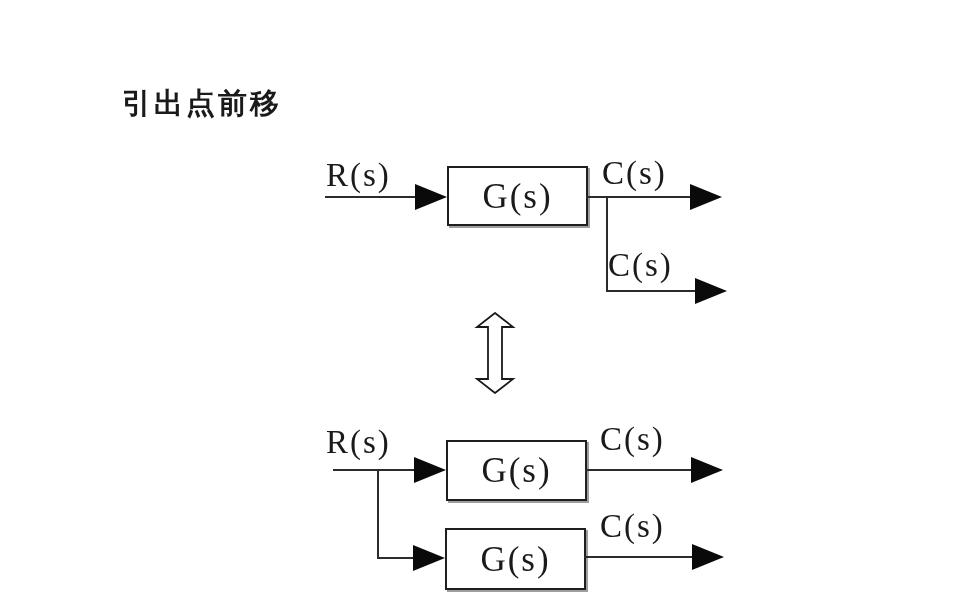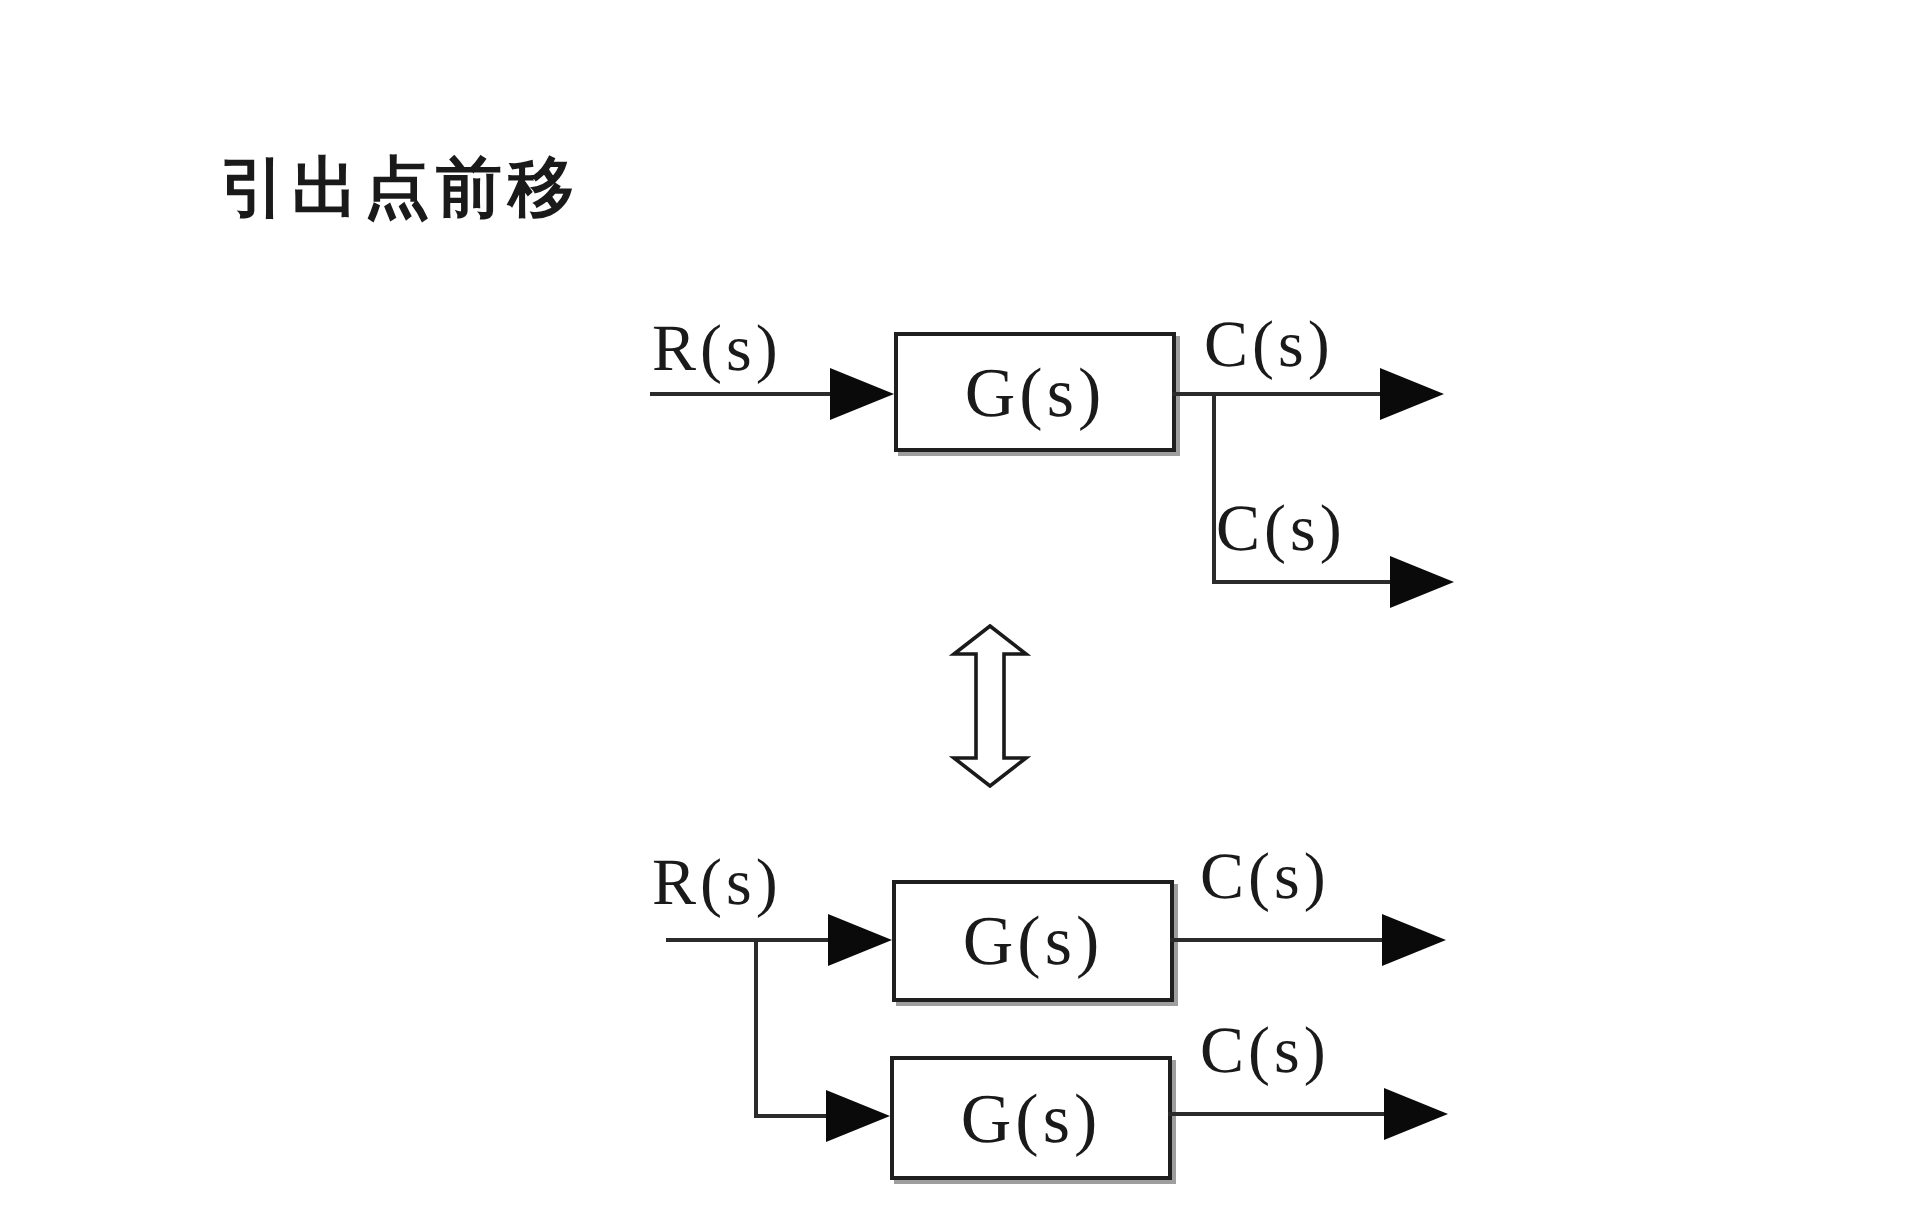--- a/index.html
+++ b/index.html
@@ -14,24 +14,24 @@
   body{background:var(--background);}
   .canvas{
     position:relative;
     width:960px;height:612px;
     background:var(--background);
     overflow:hidden;
   }
   .title{
     position:absolute;
     left:110px;top:72px;
-    margin:0;
+    margin:12px;
     font-family:"Liberation Sans","DejaVu Sans",sans-serif;
     font-weight:700;
-    font-size:33px;
+    font-size:29px;
     letter-spacing:3px;
     color:var(--text);
   }
   .lbl{
     position:absolute;
     font-family:"Liberation Serif","DejaVu Serif",serif;
     font-size:33px;
     letter-spacing:2px;
     color:var(--text);
     text-align:left;

